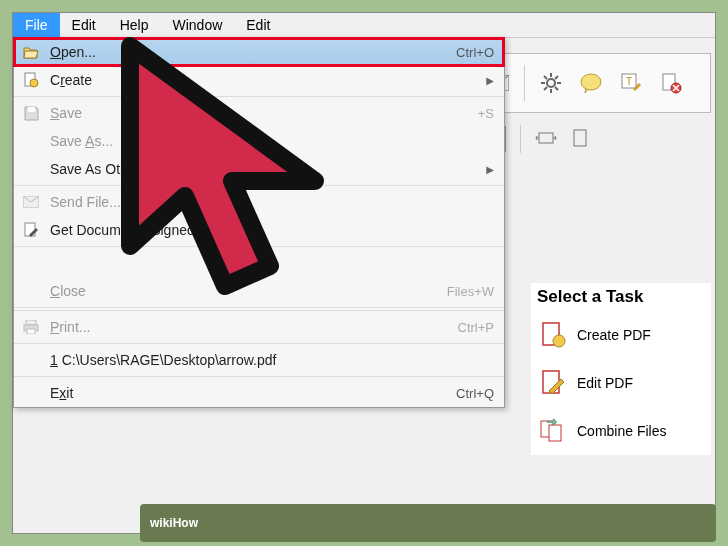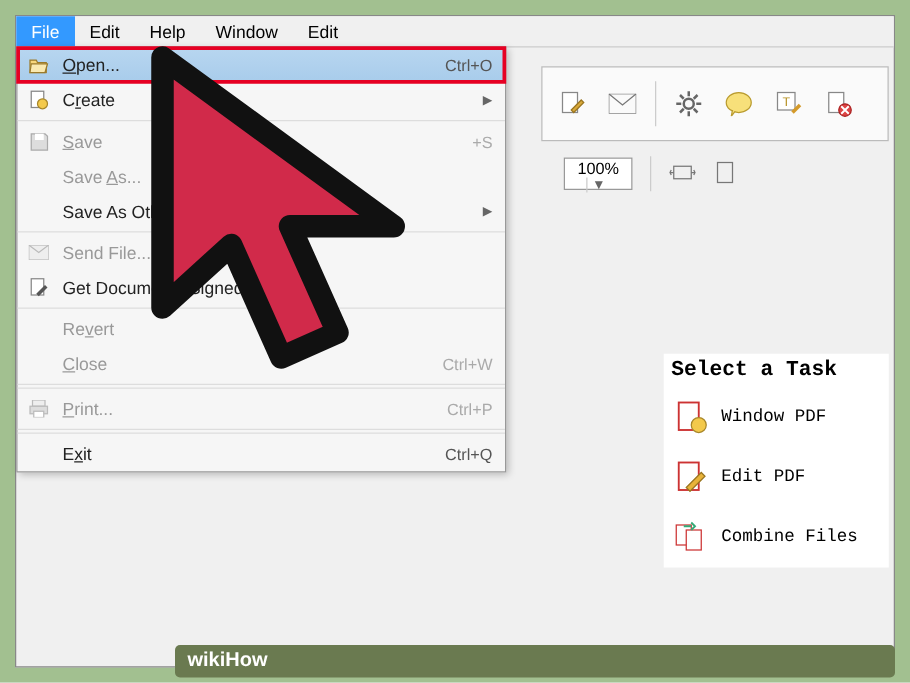--- a/index.html
+++ b/index.html
@@ -1,45 +1,45 @@
 <!DOCTYPE html>
 <html><head>
 <meta charset="utf-8">
 <style>
 * { box-sizing: border-box; margin: 0; padding: 0; }
 body { font-family: "Segoe UI", Tahoma, sans-serif; font-size: 14px; background: #a2c090; width: 728px; height: 546px; overflow: hidden; position: relative; }
 .window { position: absolute; top: 12px; left: 12px; right: 12px; bottom: 12px; background: #f0f0f0; border: 1px solid #888; }
 .menubar { display: flex; background: #f0f0f0; border-bottom: 1px solid #ccc; }
 .menubar .mitem { padding: 4px 12px; cursor: default; }
 .menubar .mitem.active { background: #3399ff; color: #fff; }
-.dropdown { position: absolute; top: 24px; left: 0; width: 392px; background: #f6f6f6; border: 1px solid #999; box-shadow: 2px 2px 6px rgba(0,0,0,.25); z-index: 100; }
+.dropdown { position: absolute; top: 24px; left: 0; width: 492px; background: #f6f6f6; border: 1px solid #999; box-shadow: 2px 2px 6px rgba(0,0,0,.25); z-index: 100; }
 .dropdown .drow { display: flex; align-items: center; padding: 6px 10px 6px 8px; }
 .dropdown .drow.enabled { color: #222; }
 .dropdown .drow.disabled { color: #999; }
 .dropdown .drow.highlight { background: linear-gradient(#b8d6f0, #a8cceb); outline: 1px solid #7db0dc; }
 .dropdown .drow.highlight-box { outline: 3px solid #e60023; outline-offset: -2px; }
 .dropdown .icon { width: 18px; height: 16px; margin-right: 10px; display: inline-flex; align-items: center; justify-content: center; }
 .dropdown .lbl { flex: 1; }
 .dropdown .lbl u { text-decoration: underline; }
 .dropdown .shortcut { color: #555; font-size: 13px; }
 .dropdown .drow.disabled .shortcut { color: #aaa; }
 .dropdown hr { border: none; border-top: 1px solid #ddd; margin: 2px 0; }
 .toolbar { position: absolute; top: 40px; left: 420px; right: 4px; height: 60px; border: 1px solid #bbb; background: #fafafa; display: flex; align-items: center; gap: 12px; padding: 0 10px; }
 .toolbar .tbtn { width: 28px; height: 28px; display: flex; align-items: center; justify-content: center; color: #555; }
 .toolbar .sep { width: 1px; height: 36px; background: #ccc; }
 .toolbar2 { position: absolute; top: 104px; left: 420px; right: 4px; height: 44px; display: flex; align-items: center; gap: 14px; padding-left: 18px; }
 .zoom { display: flex; align-items: center; border: 1px solid #999; background: #fff; height: 26px; flex-direction: column; }
 .zoom .zval { padding: 0 10px; font-size: 13px; }
 .zoom .zdrop { width: 20px; border-left: 1px solid #ccc; text-align: center; font-size: 11px; color: #666; }
-.taskpanel { position: absolute; right: 4px; top: 270px; width: 180px; background: #fff; font-family: Liberation Mono, monospace; }
+.taskpanel { position: absolute; right: 4px; top: 270px; width: 180px; background: #fff; }
 .taskpanel .thead { font-weight: bold; font-size: 17px; padding: 4px 6px; }
 .taskpanel .titem { display: flex; align-items: center; gap: 10px; padding: 10px 8px; }
 .taskpanel .ticon { width: 28px; height: 28px; }
 .big-cursor { position: absolute; top: 36px; left: 110px; z-index: 200; pointer-events: none; }
-.credit { position: absolute; bottom: 4px; left: 140px; right: 12px; height: 26px; background: #6a7a50; color: #fff; font-size: 16px; display: flex; align-items: center; padding: 12px 10px; border-radius: 4px; }
+.credit { position: absolute; bottom: 4px; left: 140px; right: 12px; height: 38px; background: #6a7a50; color: #fff; font-size: 12px; display: flex; align-items: center; padding: 12px 10px; border-radius: 4px; }
 .credit b { margin-right: 4px; }
 </style>
 </head>
 <body>
 
 <div class="window">
 
   <div class="menubar">
     <div class="mitem active">File</div>
     <div class="mitem">Edit</div>
@@ -104,41 +104,44 @@
           <svg width="16" height="16" viewBox="0 0 16 16">
             <rect x="2" y="1" width="10" height="13" fill="#fff" stroke="#888"></rect>
             <path d="M6 13l7-7 2 2-7 7z" fill="#555"></path>
           </svg>
         </span>
       <span class="lbl">Get Documents Signed...</span>
     </div>
     <hr>
     <div class="drow disabled">
       <span class="icon"></span>
-      <span class="lbl">Re<u>v</u>ert</span>
     </div>
     <div class="drow disabled">
       <span class="icon"></span>
       <span class="lbl"><u>C</u>lose</span>
-      <span class="shortcut">Ctrl+W</span>
+      <span class="shortcut">Files+W</span>
     </div>
     <hr>
     <hr>
     <div class="drow disabled">
       <span class="icon">
           <svg width="16" height="14" viewBox="0 0 16 14">
             <rect x="3" y="0" width="10" height="5" fill="#eee" stroke="#bbb"></rect>
             <rect x="1" y="5" width="14" height="6" fill="#ddd" stroke="#bbb"></rect>
             <rect x="4" y="9" width="8" height="5" fill="#fff" stroke="#bbb"></rect>
           </svg>
         </span>
       <span class="lbl"><u>P</u>rint...</span>
       <span class="shortcut">Ctrl+P</span>
     </div>
     <hr>
+    <div class="drow enabled">
+      <span class="icon"></span>
+      <span class="lbl"><u>1</u> C:\Users\RAGE\Desktop\arrow.pdf</span>
+    </div>
     <hr>
     <div class="drow enabled">
       <span class="icon"></span>
       <span class="lbl">E<u>x</u>it</span>
       <span class="shortcut">Ctrl+Q</span>
     </div>
   </div>
 
   <div class="toolbar">
     <div class="tbtn">
@@ -206,21 +209,21 @@
         </svg></div>
   </div>
 
   <div class="taskpanel">
     <div class="thead">Select a Task</div>
     <div class="titem">
       <span class="ticon"><svg width="28" height="28" viewBox="0 0 28 28">
             <rect x="4" y="2" width="16" height="22" fill="#fff" stroke="#c33" stroke-width="1.5"></rect>
             <circle cx="20" cy="20" r="6" fill="#f3c94b" stroke="#a8872a"></circle>
           </svg></span>
-      <span>Window PDF</span>
+      <span>Create PDF</span>
     </div>
     <div class="titem">
       <span class="ticon"><svg width="28" height="28" viewBox="0 0 28 28">
             <rect x="4" y="2" width="16" height="22" fill="#fff" stroke="#c33" stroke-width="1.5"></rect>
             <path d="M10 22l12-12 3 3-12 12z" fill="#e8b33a" stroke="#9a7520"></path>
           </svg></span>
       <span>Edit PDF</span>
     </div>
     <div class="titem">
       <span class="ticon"><svg width="28" height="28" viewBox="0 0 28 28">

